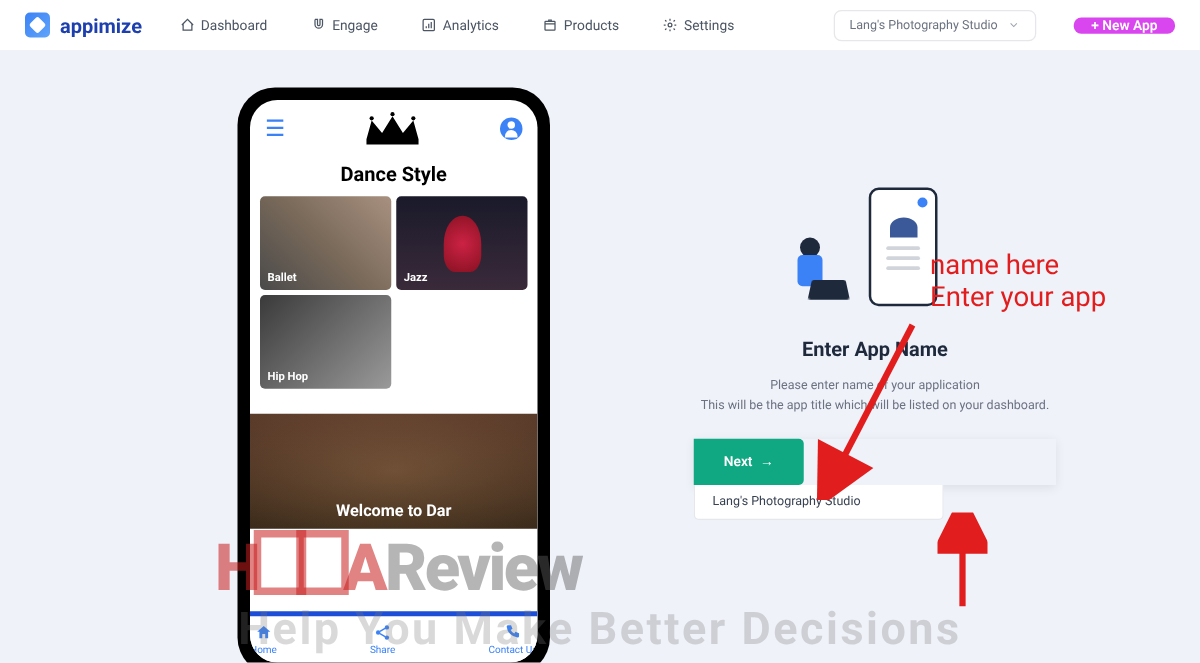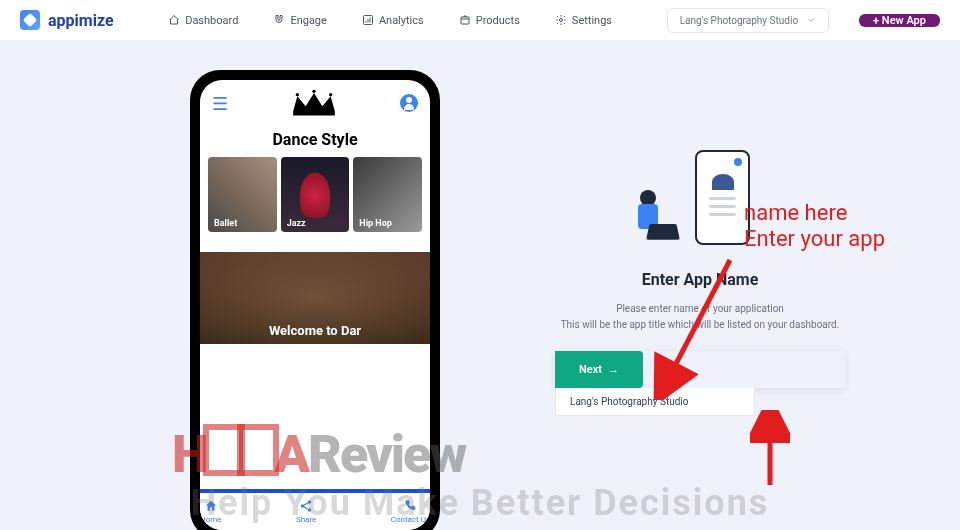--- a/index.html
+++ b/index.html
@@ -1,36 +1,36 @@
 <!DOCTYPE html>
 <html><head>
 <meta charset="utf-8">
 <style>
 *{margin:0;padding:0;box-sizing:border-box;font-family:-apple-system,BlinkMacSystemFont,"Segoe UI",Roboto,sans-serif}
 body{background:#f0f2fa;width:960px;height:530px;overflow:hidden;position:relative}
 .topbar{background:#fff;height:40px;display:flex;align-items:center;padding:0 20px;gap:30px;font-size:12px;color:#333}
 .logo{display:flex;align-items:center;gap:8px;font-weight:700;font-size:16px;color:#1e40af}
 .logo-icon{width:20px;height:20px;background:linear-gradient(135deg,#3b82f6,#60a5fa);border-radius:4px;position:relative}
 .logo-icon::before{content:"";position:absolute;width:10px;height:10px;background:#fff;border-radius:2px;top:5px;left:5px;transform:rotate(45deg)}
-.nav{display:flex;gap:35px;flex:1;justify-content:center}
+.nav{display:flex;gap:35px;flex:1;}
 .nav-item{display:flex;align-items:center;gap:5px;cursor:pointer;color:#4b5563;font-size:11px}
 .nav-icon{width:12px;height:12px;display:inline-block}
 .studio-select{border:1px solid #e5e7eb;border-radius:6px;padding:6px 12px;font-size:10px;color:#6b7280;display:flex;align-items:center;gap:8px;cursor:pointer}
-.new-app-btn{background:#701a75;color:#fff;border:none;border-radius:6px;padding:0 14px;font-size:11px;font-weight:600;cursor:pointer}
+.new-app-btn{background:#d946ef;color:#fff;border:none;border-radius:6px;padding:0 14px;font-size:11px;font-weight:600;cursor:pointer}
 .main{display:flex;padding:30px 40px;gap:40px;height:490px;position:relative}
 .phone{width:250px;height:470px;background:#000;border-radius:30px;padding:10px;position:relative;margin-left:150px}
 .phone-screen{background:#fff;width:100%;height:100%;border-radius:22px;overflow:hidden;position:relative}
 .phone-header{display:flex;justify-content:space-between;align-items:center;padding:8px 12px}
 .hamburger{color:#3b82f6;font-size:18px;cursor:pointer}
 .crown{width:50px;height:30px}
 .user-icon{width:18px;height:18px;background:#3b82f6;border-radius:50%;position:relative}
 .user-icon::before{content:"";position:absolute;width:6px;height:6px;background:#fff;border-radius:50%;top:3px;left:6px}
 .user-icon::after{content:"";position:absolute;width:10px;height:6px;background:#fff;border-radius:5px 5px 0 0;bottom:2px;left:4px}
 .section-title{text-align:center;font-weight:700;font-size:16px;padding:4px 0 8px;color:#000}
-.grid{display:grid;grid-template-columns:1fr 1fr 1fr;gap:4px;padding:0 8px}
+.grid{display:grid;grid-template-columns:1fr 1fr;gap:4px;padding:0 8px}
 .card{position:relative;height:75px;border-radius:4px;overflow:hidden;background:#555}
 .card-label{position:absolute;bottom:4px;left:6px;color:#fff;font-size:9px;font-weight:700}
 .ballet{background:linear-gradient(45deg,#4a4a4a,#7a6a5a,#a89080)}
 .jazz{background:linear-gradient(180deg,#1a1a2a,#3a2a3a);position:relative}
 .jazz::before{content:"";position:absolute;width:30px;height:45px;background:radial-gradient(circle,#cc2244,#881122);left:50%;top:50%;transform:translate(-50%,-50%);border-radius:50% 50% 30% 30%}
 .hiphop{background:linear-gradient(135deg,#3a3a3a,#6a6a6a,#9a9a9a)}
 .contemp{background:linear-gradient(135deg,#888,#bbb,#ddd)}
 .hero{position:relative;height:92px;margin-top:20px;background:linear-gradient(180deg,#5a3a2a,#3a2a1a);display:flex;align-items:flex-end;justify-content:center;padding-bottom:6px}
 .hero::before{content:"";position:absolute;inset:0;background:radial-gradient(ellipse at center,rgba(200,150,100,.3),transparent)}
 .hero-text{color:#fff;font-weight:700;font-size:13px;z-index:1}

